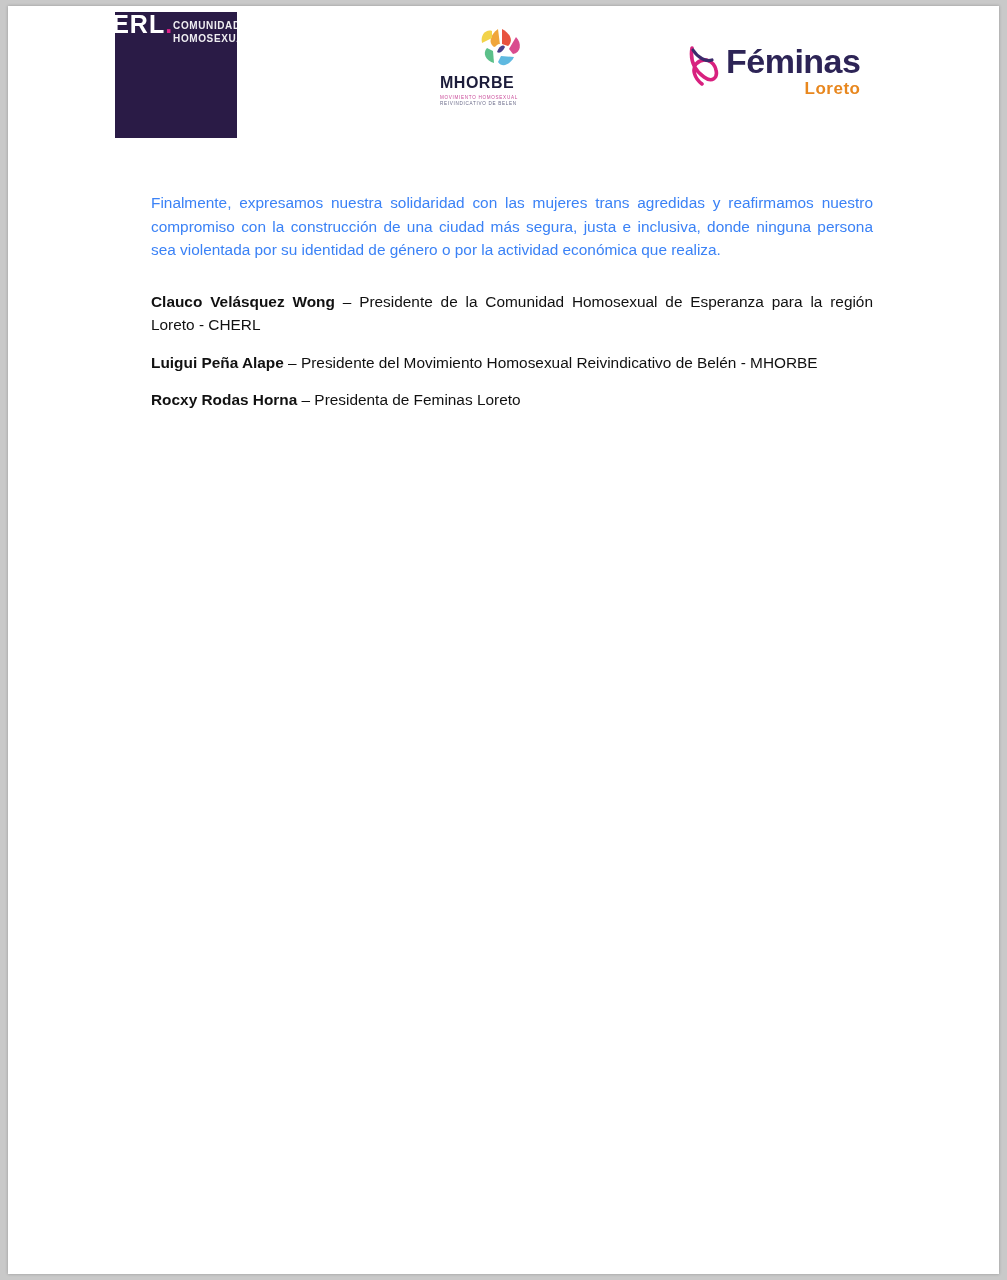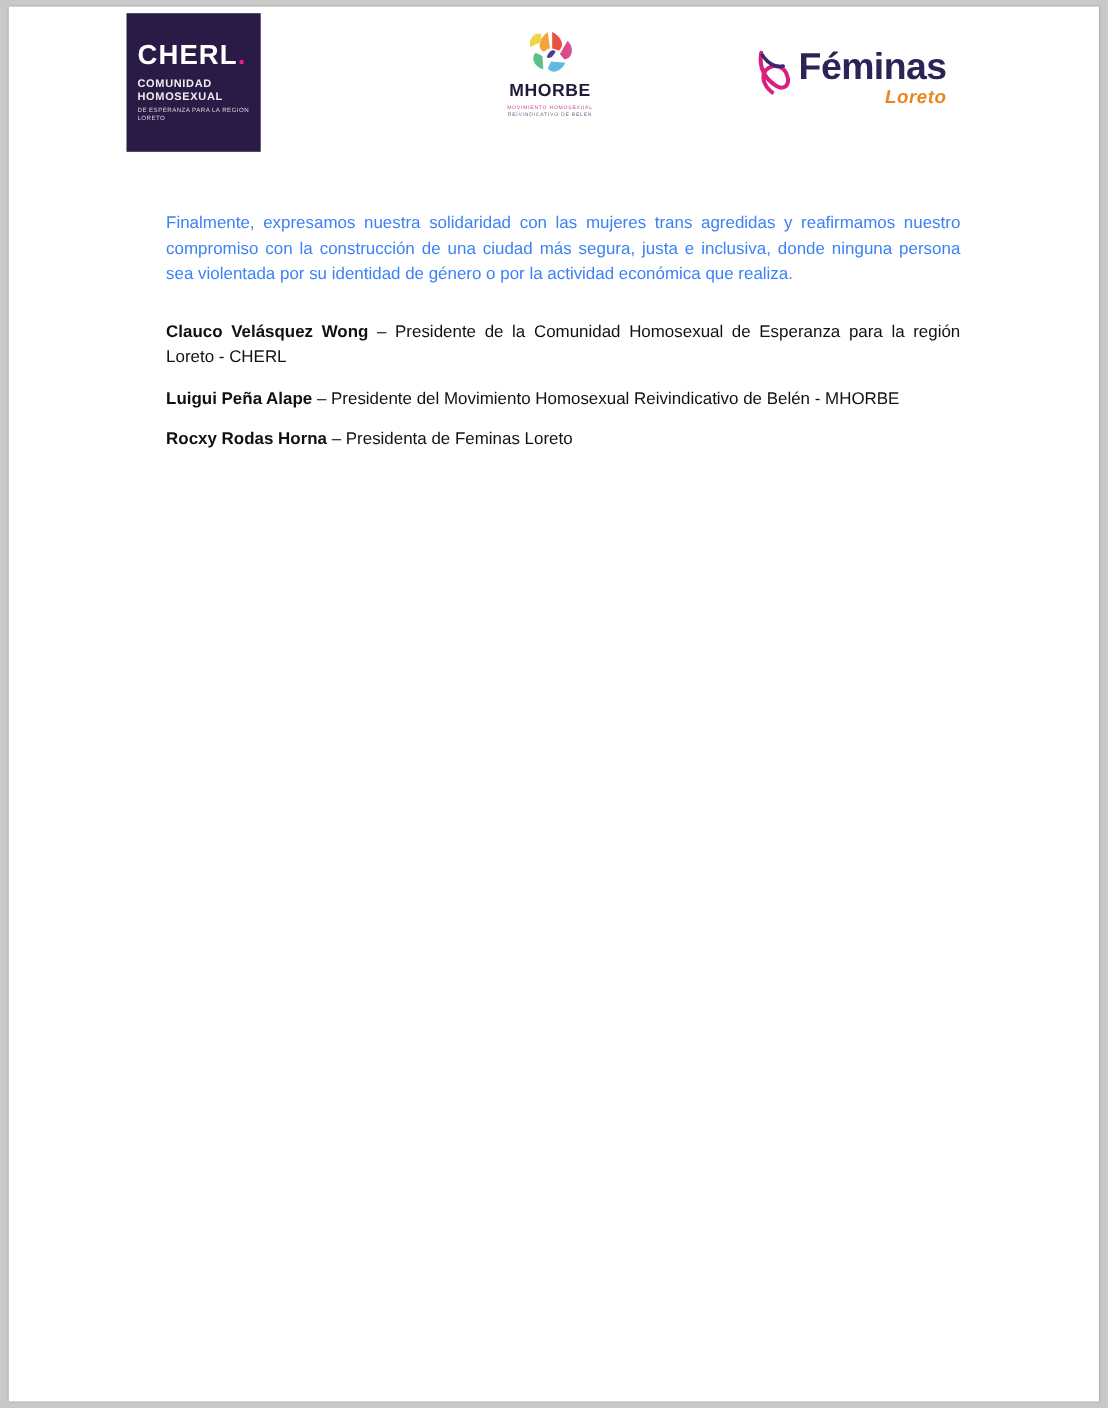--- a/index.html
+++ b/index.html
@@ -33,21 +33,21 @@
   
   .logo-cherl {
     position: absolute;
     left: 107px;
     top: 6px;
     width: 122px;
     height: 126px;
     background: #2a1b46;
     color: #ffffff;
     display: flex;
-    flex-direction: column;
+    flex-direction: row;
     justify-content: center;
     align-items: flex-start;
     padding-left: 10px;
     box-sizing: border-box;
   }
   .logo-cherl .mark {
     font-size: 25px;
     letter-spacing: 1px;
     font-weight: bold;
     line-height: 1;
@@ -71,21 +71,21 @@
     opacity: 0.8;
     margin-top: 2px;
   }
 
   
   .logo-mhorbe {
     position: absolute;
     left: 432px;
     top: 22px;
     width: 120px;
-    text-align: center;
+    text-align: left;
   }
   .logo-mhorbe .burst {
     height: 42px;
     position: relative;
     margin: 0 auto 4px;
     width: 70px;
   }
   .logo-mhorbe .burst svg { display: block; margin: 0 auto; }
   .logo-mhorbe .name {
     font-size: 16px;
@@ -125,21 +125,20 @@
     color: #2d2456;
     letter-spacing: -0.5px;
   }
   .logo-feminas .sec {
     font-size: 17px;
     font-weight: bold;
     color: #e8871e;
     text-align: right;
     margin-top: 2px;
     letter-spacing: 0.5px;
-    font-style: italic;
   }
 
   
   .content {
     position: absolute;
     left: 143px;
     top: 185px;
     width: 722px;
   }
   .para {

